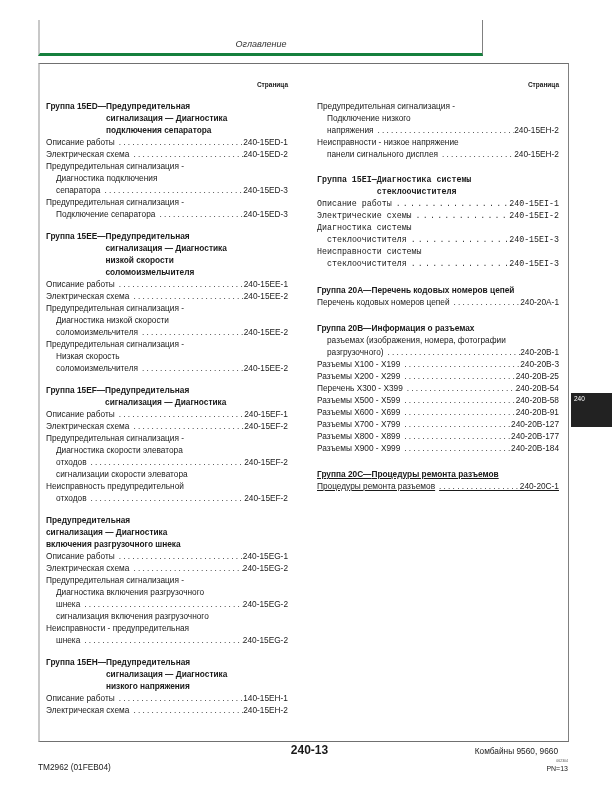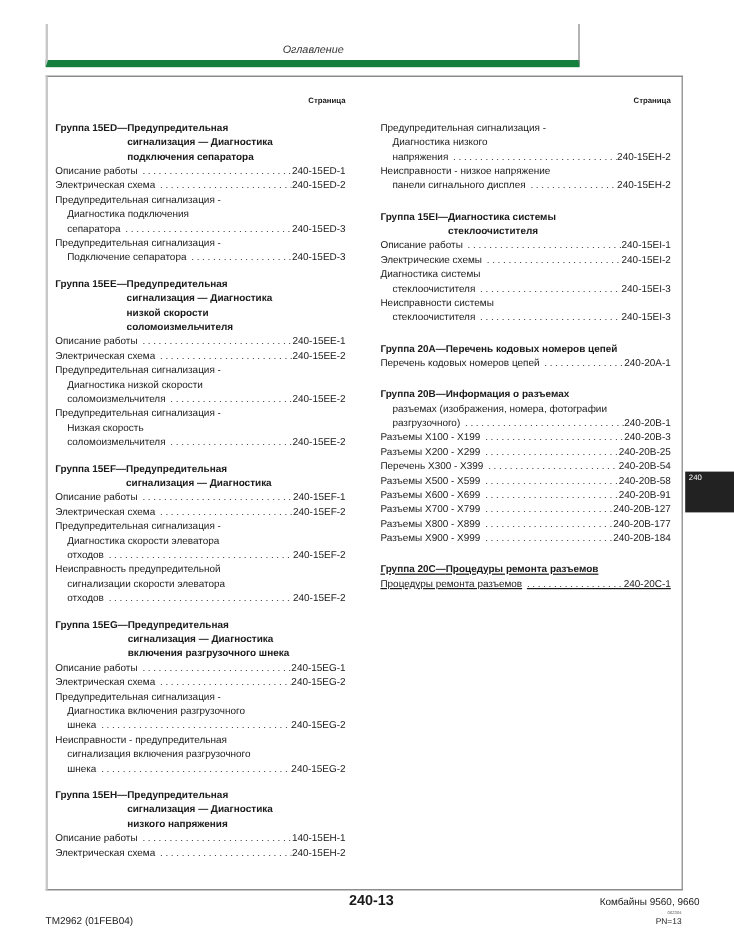--- a/index.html
+++ b/index.html
@@ -1,19 +1,19 @@
 <!DOCTYPE html>
 <html><head>
 <meta charset="utf-8">
 <style>
   html, body { margin: 0; padding: 0; background: #ffffff; }
   body { width: 612px; height: 792px; position: relative; overflow: hidden;
          font-family: "Liberation Sans", sans-serif; color: #1a1a1a; }
   .header-box { position: absolute; left: 38px; top: 20px; width: 445px; height: 36px;
-    border-left: 2px solid #c8c8c8; border-right: 1px solid #808080; border-bottom: 6px solid #15803d; box-sizing: border-box; }
+    border-left: 2px solid #c8c8c8; border-right: 1px solid #808080; border-bottom: 3px solid #15803d; box-sizing: border-box; }
   .header-title { position: absolute; left: 0; right: 0; bottom: 4px; text-align: center;
     font-style: italic; font-size: 9px; color: #333; }
   .main-box { position: absolute; left: 38px; top: 63px; width: 531px; height: 679px;
     border-top: 1px solid #707070; border-left: 2px solid #c8c8c8; border-right: 1px solid #808080; border-bottom: 1px solid #707070; box-sizing: border-box; }
   .col { position: absolute; top: 0; width: 242px; }
   .col-left { left: 6px; }
   .col-right { left: 277px; }
   .col-head { text-align: right; font-weight: bold; font-size: 6.5px; height: 26px; padding-top: 17px; box-sizing: border-box; }
   .group { margin-top: 10px; }
   .group-title { display: flex; font-size: 8.3px; font-weight: bold; line-height: 12px; }
@@ -22,21 +22,21 @@
   .group-title.inline .group-name { flex: none; }
   .entry { font-size: 8.3px; line-height: 12px; }
   .entry-line { display: flex; align-items: flex-end; }
   .entry-line.cont { padding-left: 10px; }
   .entry-text { white-space: nowrap; }
   .dots { flex: 1; overflow: hidden; white-space: nowrap; letter-spacing: 2.2px; padding: 0 4px; color: #333; text-align: right; }
   .page-ref { white-space: nowrap; }
   .side-tab { position: absolute; left: 571px; top: 393px; width: 41px; height: 34px; background: #222222; color: #fff; font-size: 6.5px; padding: 2px 0 0 3px; box-sizing: border-box; }
   .footer-left { position: absolute; left: 38px; top: 762px; font-size: 8.3px; }
   .footer-center { position: absolute; left: 0; right: 0; top: 743px; text-align: center; font-size: 12px; font-weight: bold; padding-left: 7px; }
-  .footer-right { position: absolute; right: 29px; top: 746px; font-size: 8.3px; padding-left: 32px; }
+  .footer-right { position: absolute; right: 54px; top: 746px; font-size: 8.3px; padding-left: 32px; }
   .footer-date { position: absolute; right: 44px; top: 759px; font-size: 3.5px; color: #555; }
   .footer-pn { position: absolute; right: 44px; top: 765px; font-size: 7px; }
 </style>
 </head>
 <body>
 
 <div class="header-box">
   <div class="header-title">Оглавление</div>
 </div>
 
@@ -170,36 +170,35 @@
           <div class="entry-line cont">
             <span class="entry-text">Диагностика скорости элеватора</span>
           </div>
           <div class="entry-line cont">
             <span class="entry-text">отходов</span>
             <span class="dots">................................................................................</span>
             <span class="page-ref">240-15EF-2</span>
           </div>
         </div>
         <div class="entry">
+          <div class="entry-line cont">
+            <span class="entry-text">сигнализации скорости элеватора</span>
+          </div>
           <div class="entry-line">
             <span class="entry-text">Неисправность предупредительной</span>
           </div>
           <div class="entry-line cont">
-            <span class="entry-text">сигнализации скорости элеватора</span>
-          </div>
-          <div class="entry-line cont">
             <span class="entry-text">отходов</span>
             <span class="dots">................................................................................</span>
             <span class="page-ref">240-15EF-2</span>
           </div>
         </div>
       </div>
       <div class="group">
         <div class="group-title">
-          <span class="group-code">Группа 15EG—</span>
           <div class="group-name">
             <div>Предупредительная</div>
             <div>сигнализация — Диагностика</div>
             <div>включения разгрузочного шнека</div>
           </div>
         </div>
         <div class="entry">
           <div class="entry-line">
             <span class="entry-text">Описание работы</span>
             <span class="dots">................................................................................</span>
@@ -220,25 +219,25 @@
           <div class="entry-line cont">
             <span class="entry-text">Диагностика включения разгрузочного</span>
           </div>
           <div class="entry-line cont">
             <span class="entry-text">шнека</span>
             <span class="dots">................................................................................</span>
             <span class="page-ref">240-15EG-2</span>
           </div>
         </div>
         <div class="entry">
+          <div class="entry-line cont">
+            <span class="entry-text">сигнализация включения разгрузочного</span>
+          </div>
           <div class="entry-line">
             <span class="entry-text">Неисправности - предупредительная</span>
-          </div>
-          <div class="entry-line cont">
-            <span class="entry-text">сигнализация включения разгрузочного</span>
           </div>
           <div class="entry-line cont">
             <span class="entry-text">шнека</span>
             <span class="dots">................................................................................</span>
             <span class="page-ref">240-15EG-2</span>
           </div>
         </div>
       </div>
       <div class="group">
         <div class="group-title">
@@ -266,40 +265,40 @@
       </div>
     </div>
   <div class="col col-right" id="col-right">
     <div class="col-head">Страница</div>
   <div class="group" style="margin-top: 10px;">
         <div class="entry">
           <div class="entry-line">
             <span class="entry-text">Предупредительная сигнализация -</span>
           </div>
           <div class="entry-line cont">
-            <span class="entry-text">Диагностика низкого</span>
+            <span class="entry-text">Подключение низкого</span>
           </div>
           <div class="entry-line cont">
             <span class="entry-text">напряжения</span>
             <span class="dots">................................................................................</span>
             <span class="page-ref">240-15EH-2</span>
           </div>
         </div>
         <div class="entry">
           <div class="entry-line">
             <span class="entry-text">Неисправности - низкое напряжение</span>
           </div>
           <div class="entry-line cont">
             <span class="entry-text">панели сигнального дисплея</span>
             <span class="dots">................................................................................</span>
             <span class="page-ref">240-15EH-2</span>
           </div>
         </div>
       </div>
-      <div class="group" style="margin-top: 14px;">
+      <div class="group" style="margin-top: 14px; font-family: Liberation Mono, monospace;">
         <div class="group-title">
           <span class="group-code">Группа 15EI—</span>
           <div class="group-name">
             <div>Диагностика системы</div>
             <div>стеклоочистителя</div>
           </div>
         </div>
         <div class="entry">
           <div class="entry-line">
             <span class="entry-text">Описание работы</span>

